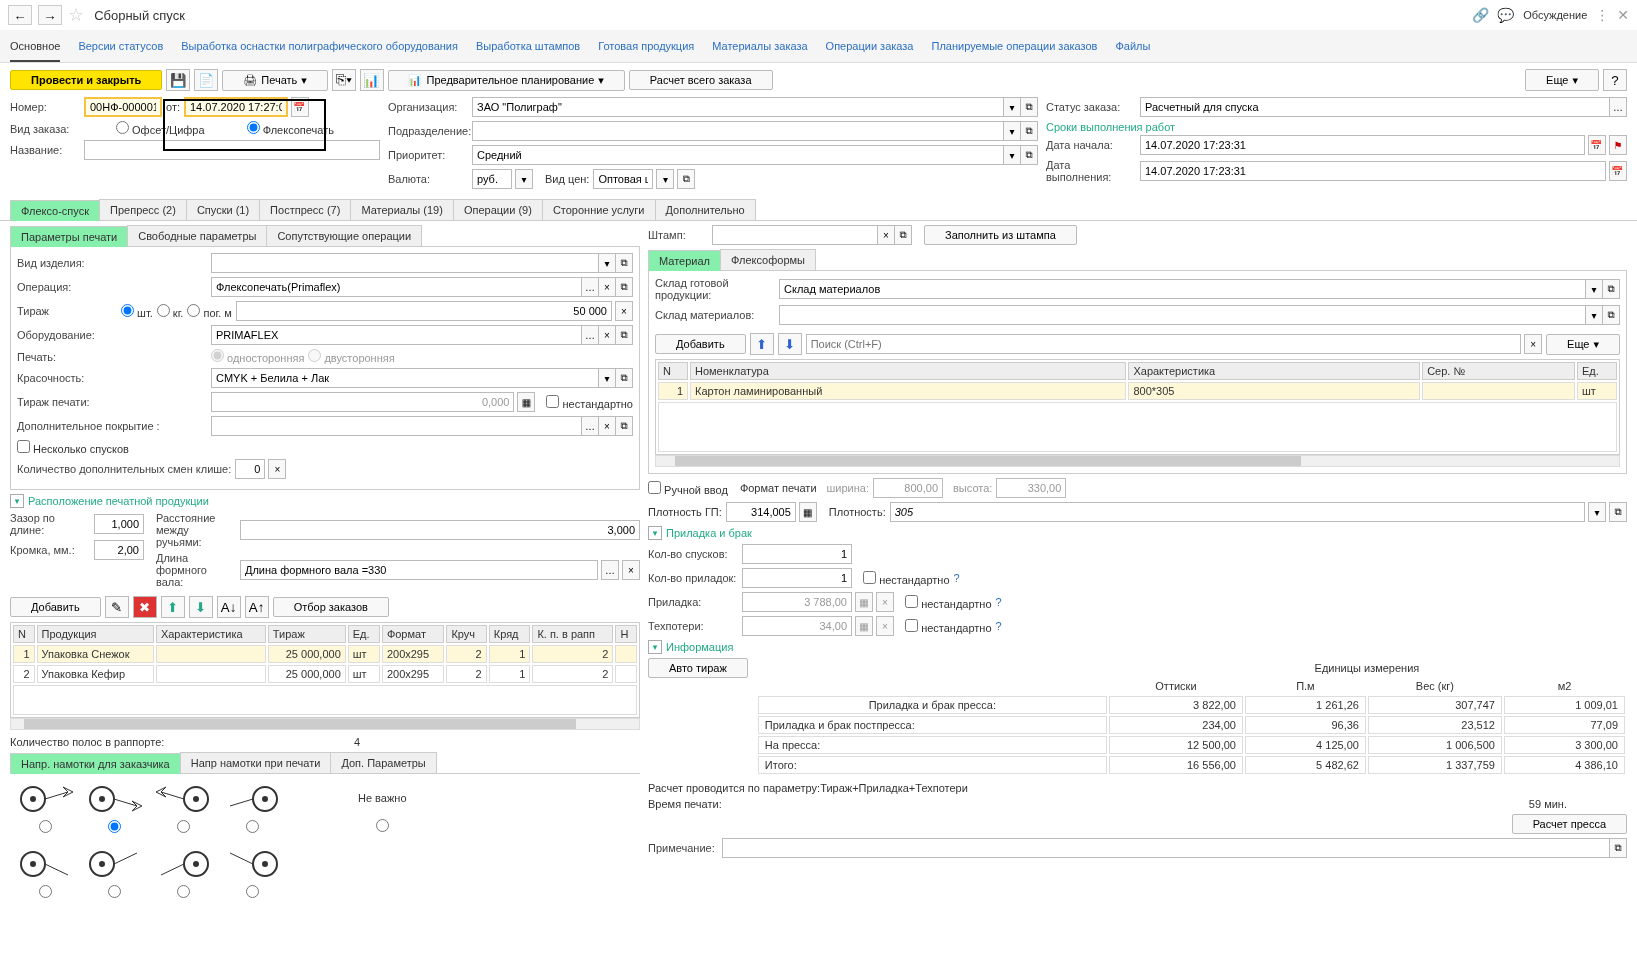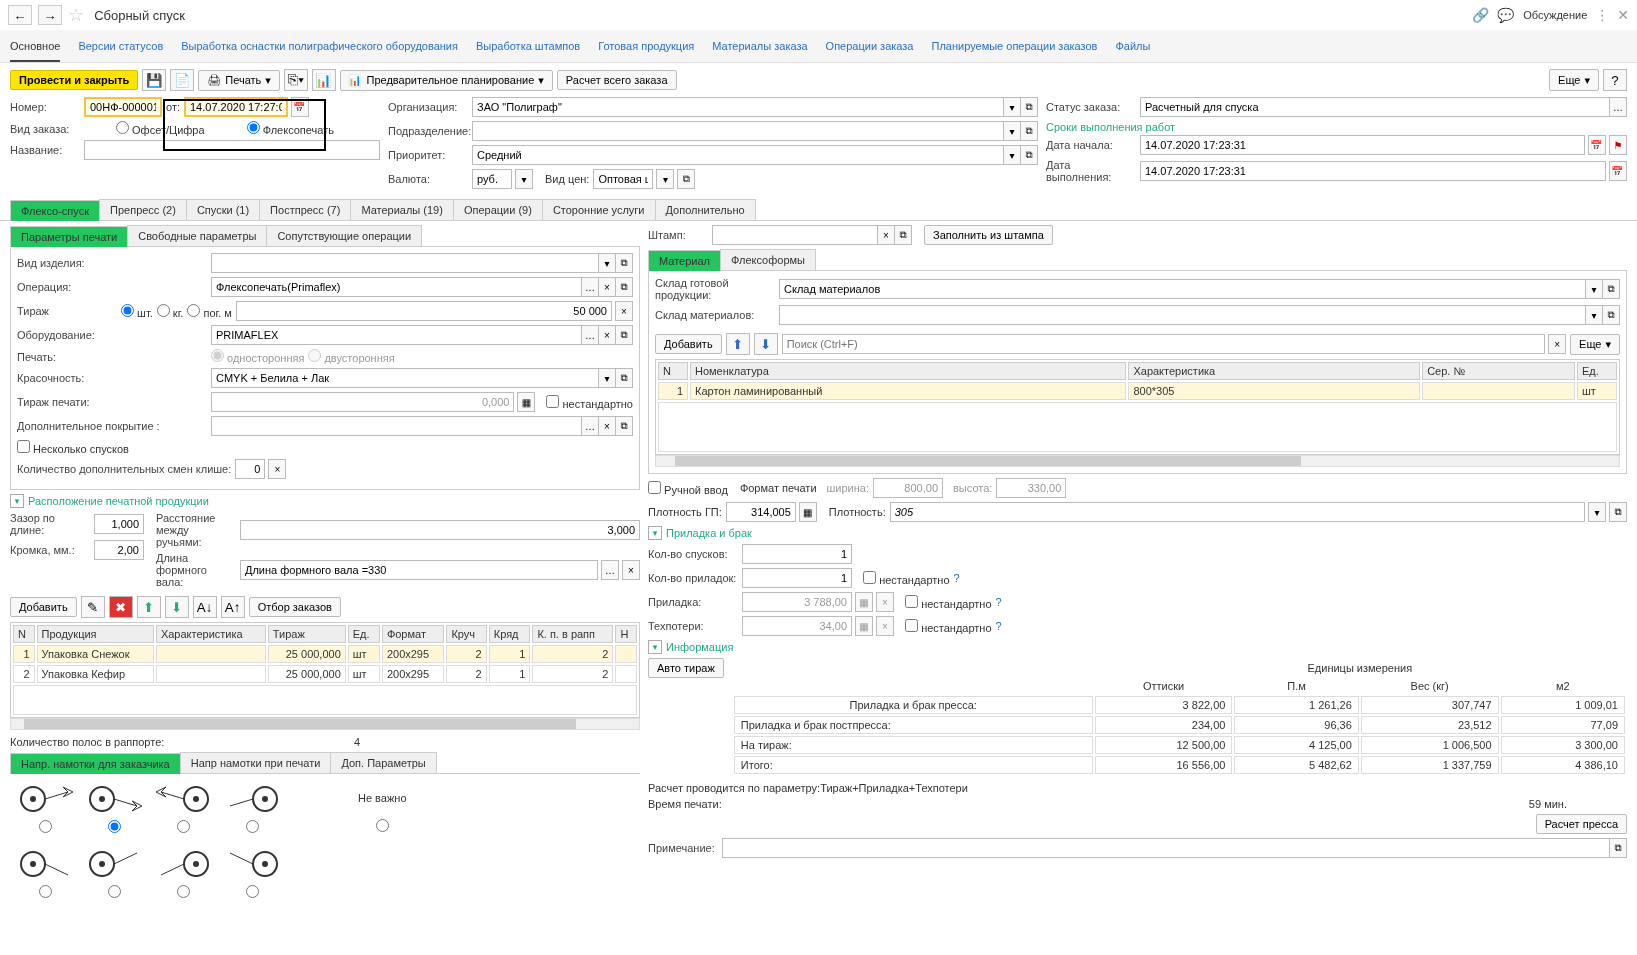--- a/index.html
+++ b/index.html
@@ -7,31 +7,31 @@
 .titlebar { display: flex; align-items: center; padding: 4px 8px; gap: 6px; }
 .navbtn { width: 24px; height: 20px; border: 1px solid #ccc; background: #f8f8f8; display: inline-flex; align-items: center; justify-content: center; cursor: pointer; }
 .star-icon { font-size: 18px; color: #ccc; }
 .page-title { font-size: 13px; font-weight: 400; margin-left: 4px; }
 .titlebar-right { margin-left: auto; display: flex; gap: 8px; align-items: center; }
 .link-icon-btn { background: none; border: none; cursor: pointer; color: #999; font-size: 14px; }
 .tabbar { display: flex; gap: 18px; padding: 6px 10px 0; background: #f5f5f5; border-bottom: 1px solid #ddd; }
 .tabbar .tab { color: #2b6fc2; cursor: pointer; padding: 4px 0 8px; }
 .tabbar .tab.active { color: #333; border-bottom: 2px solid #444; font-weight: 400; }
 .toolbar { display: flex; align-items: center; gap: 4px; padding: 6px 10px; flex-wrap: wrap; }
-.btn { border: 1px solid #bbb; background: #f8f8f8; padding: 3px 8px; cursor: pointer; font-size: 11px; border-radius: 2px; display: inline-flex; align-items: center; gap: 4px; }
+.btn { border: 1px solid #bbb; background: #f8f8f8; padding: 3px 20px; cursor: pointer; font-size: 11px; border-radius: 2px; display: inline-flex; align-items: center; gap: 4px; }
 .btn-yellow { background: #ffe400; border-color: #d6bf00; font-weight: bold; }
 .btn-green-border { border-color: #4caf50; }
 .icon-btn { border: 1px solid #bbb; background: #f8f8f8; width: 24px; height: 22px; display: inline-flex; align-items: center; justify-content: center; cursor: pointer; }
 input[type=text], select { border: 1px solid #bbb; padding: 2px 4px; font-size: 11px; height: 20px; }
 .cols { display: flex; gap: 8px; padding: 0 10px; }
 .col-left { flex: 0 0 630px; }
 .col-right { flex: 1; position: relative; }
 .subtabs { display: flex; border-bottom: 1px solid #ccc; margin-top: 4px; }
 .subtab { border: 1px solid #ccc; border-bottom: none; padding: 4px 10px; background: #f0f0f0; cursor: pointer; margin-right: -1px; }
-.subtab.active { background: #22c55e; position: relative; top: 1px; }
+.subtab.active { background: #86efac; position: relative; top: 1px; }
 .subtabs2 .subtab { font-size: 11px; }
 .panel { border: 1px solid #ccc; border-top: none; padding: 6px; }
 .field-line { display: flex; align-items: center; margin-bottom: 4px; gap: 4px; }
 .field-line .fl-label { width: 190px; color: #444; }
 .input-combo { display: flex; flex: 1; }
 .input-combo input { flex: 1; }
 .mini-btn { width: 18px; height: 20px; border: 1px solid #bbb; background: #f8f8f8; cursor: pointer; display: inline-flex; align-items: center; justify-content: center; font-size: 10px; margin-left: -1px; }
 .green-header { color: #2a8; cursor: pointer; display: flex; align-items: center; gap: 4px; margin: 4px 0; }
 .green-header .chev { border: 1px solid #aaa; width: 14px; height: 14px; display: inline-flex; align-items: center; justify-content: center; font-size: 9px; color: #2a8; }
 .mini-table { border: 1px solid #ccc; width: 100%; font-size: 11px; }
@@ -561,21 +561,21 @@
                 <td>1 009,01</td>
               </tr>
         <tr>
                 <td style="text-align:left">Приладка и брак постпресса:</td>
                 <td>234,00</td>
                 <td>96,36</td>
                 <td>23,512</td>
                 <td>77,09</td>
               </tr>
         <tr>
-                <td style="text-align:left">На тираж:</td>
+                <td style="text-align:left">На пресса:</td>
                 <td>12 500,00</td>
                 <td>4 125,00</td>
                 <td>1 006,500</td>
                 <td>3 300,00</td>
               </tr>
         <tr>
                 <td style="text-align:left">Итого:</td>
                 <td>16 556,00</td>
                 <td>5 482,62</td>
                 <td>1 337,759</td>

